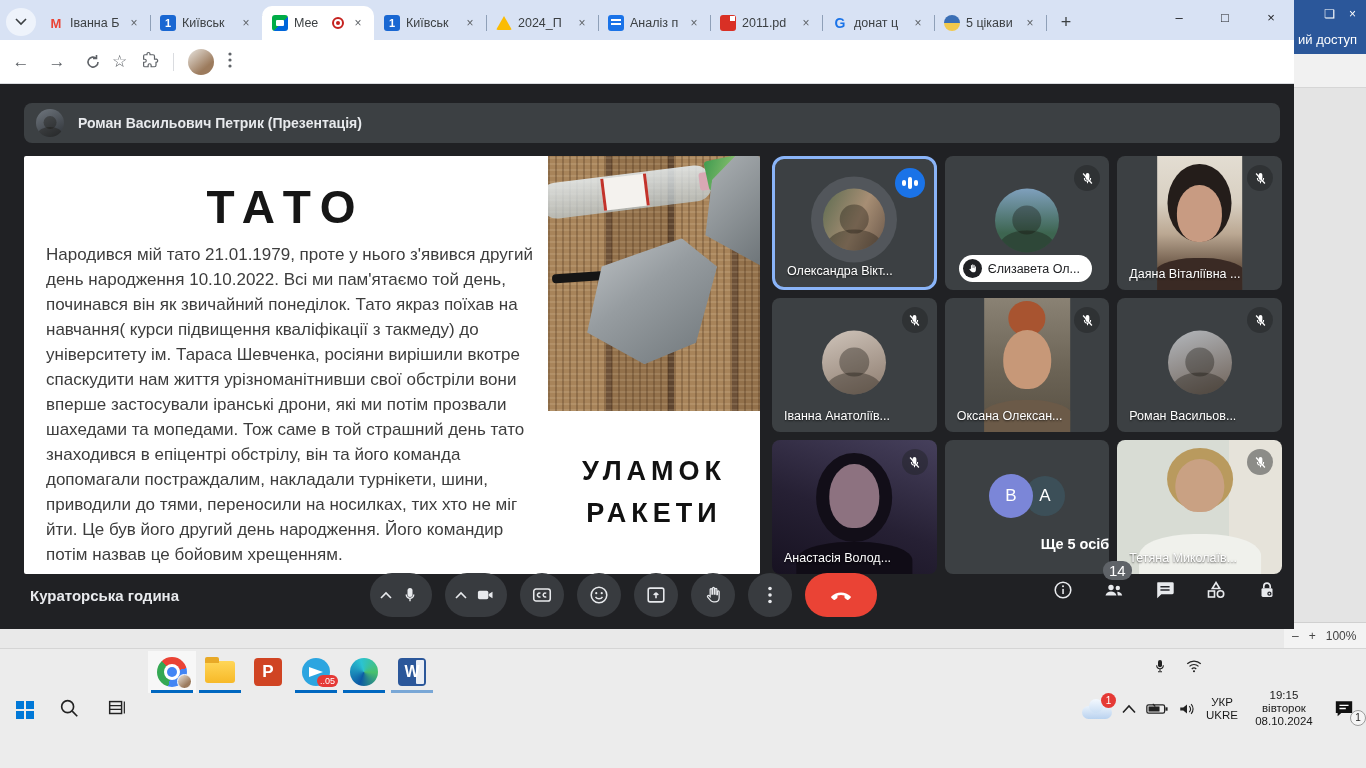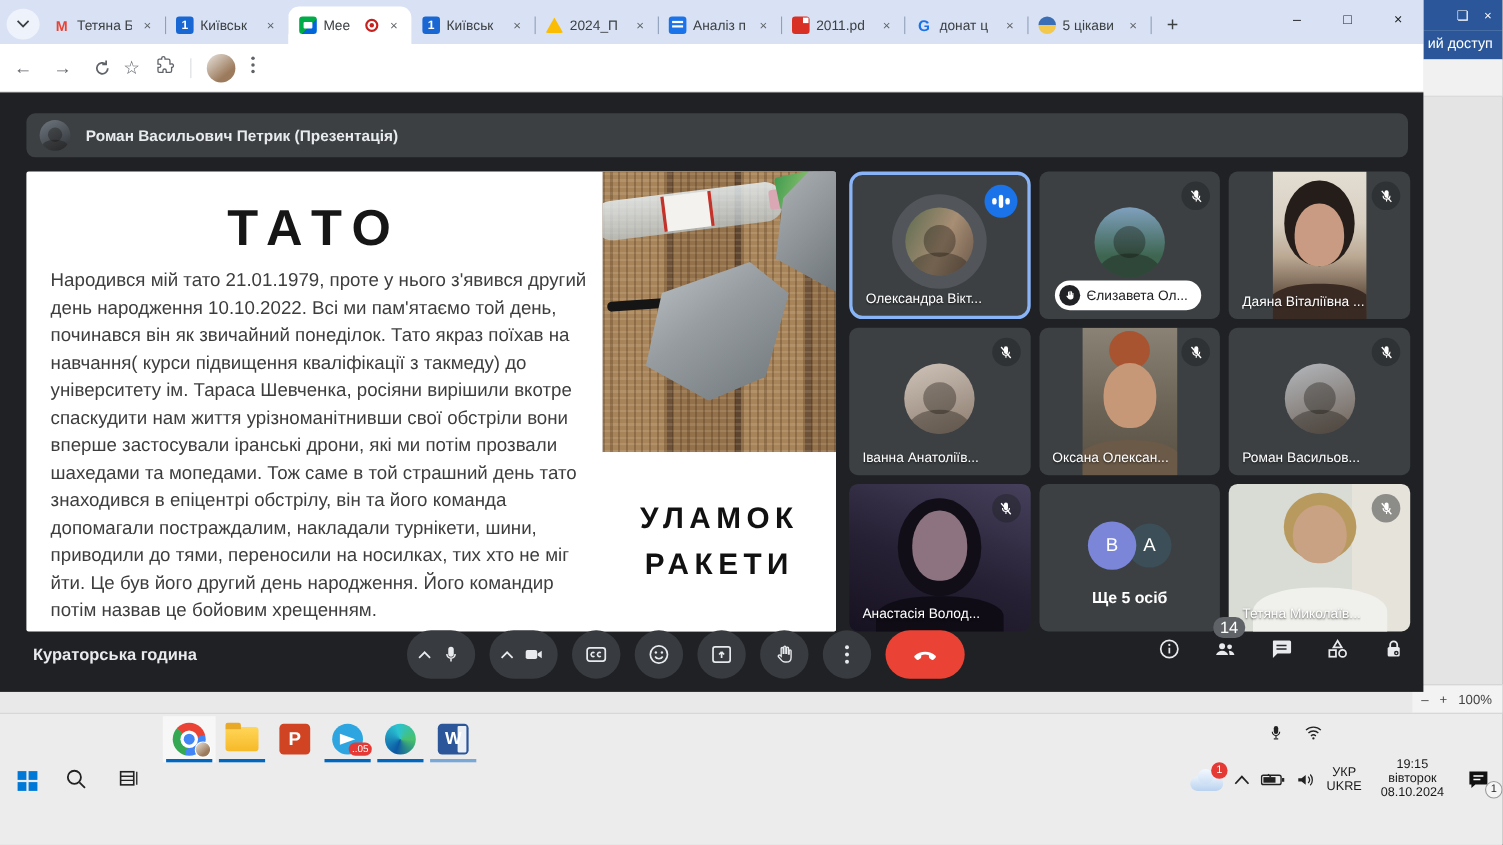--- a/index.html
+++ b/index.html
@@ -119,21 +119,21 @@
   .v7 .shoulders{width:70%;background:#100c16;}
   .v9{background:linear-gradient(90deg,#d8dcd4 0 68%,#e6e3da 68% 100%);}
   .v9 .hair{top:6%;width:40%;height:46%;background:#b99a5e;}
   .v9 .face{top:14%;width:30%;height:40%;background:#c9a183;}
   .v9 .shoulders{width:74%;height:36%;background:#f0f1ec;}
   
   .ov-circles{position:absolute;left:50%;top:34px;transform:translateX(-50%);display:flex;align-items:center;}
   .ovc{width:44px;height:44px;border-radius:50%;display:flex;align-items:center;justify-content:center;color:#fff;font-size:17px;}
   .ovc.b{background:#7b86d8;z-index:2;}
   .ovc.a{background:#3c4f58;margin-left:-8px;width:40px;height:40px;}
-  .ov-label{position:absolute;left:0;right:0;top:96px;text-align:center;color:#fff;font-size:14.5px;font-weight:bold;}
+  .ov-label{position:absolute;left:0;right:0;top:96px;text-align:right;color:#fff;font-size:14.5px;font-weight:bold;}
 
   
   #bottombar{position:absolute;left:0;right:0;bottom:8px;height:48px;}
   #meeting-name{position:absolute;left:30px;top:14px;color:#e8eaed;font-size:15px;font-weight:bold;}
   #controls{position:absolute;left:370px;top:0;display:flex;align-items:center;gap:13px;}
   .ctl-pill{height:44px;background:#383b3f;border-radius:22px;display:flex;align-items:center;padding:0 12px 0 10px;gap:8px;}
   .ctl-circle{width:44px;height:44px;border-radius:50%;background:#383b3f;display:flex;align-items:center;justify-content:center;}
   .ctl-end{width:72px;height:44px;border-radius:22px;background:#ea4335;display:flex;align-items:center;justify-content:center;}
   #panel-icons{position:absolute;right:14px;top:4px;display:flex;align-items:center;gap:25px;}
   .p-ic{position:relative;width:26px;height:26px;display:flex;align-items:center;justify-content:center;}
@@ -196,21 +196,21 @@
   <div id="chrome">
 
     <div id="tabstrip">
       <span class="tab-chevron">
         <svg width="12" height="8" viewBox="0 0 12 8">
             <path d="M1 1l5 5 5-5" stroke="#3c4043" stroke-width="1.6" fill="none"></path>
           </svg>
       </span>
       <div class="tab">
         <span class="fav fav-gmail">M</span>
-        <span class="t-title">Тетяна Б</span>
+        <span class="t-title">Іванна Б</span>
         <span class="t-close">×</span>
       </div>
       <div class="tab">
         <span class="fav fav-one">1</span>
         <span class="t-title">Київськ</span>
         <span class="t-close">×</span>
       </div>
       <div class="tab active">
         <span class="fav fav-meet"></span>
         <span class="t-title">Mee</span>

